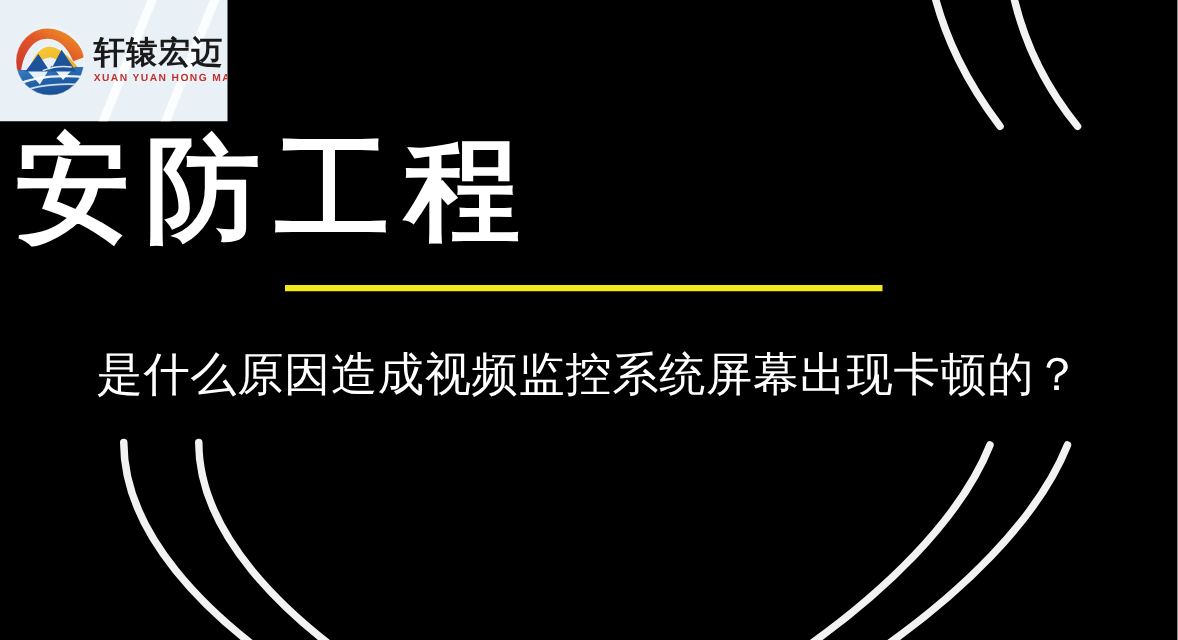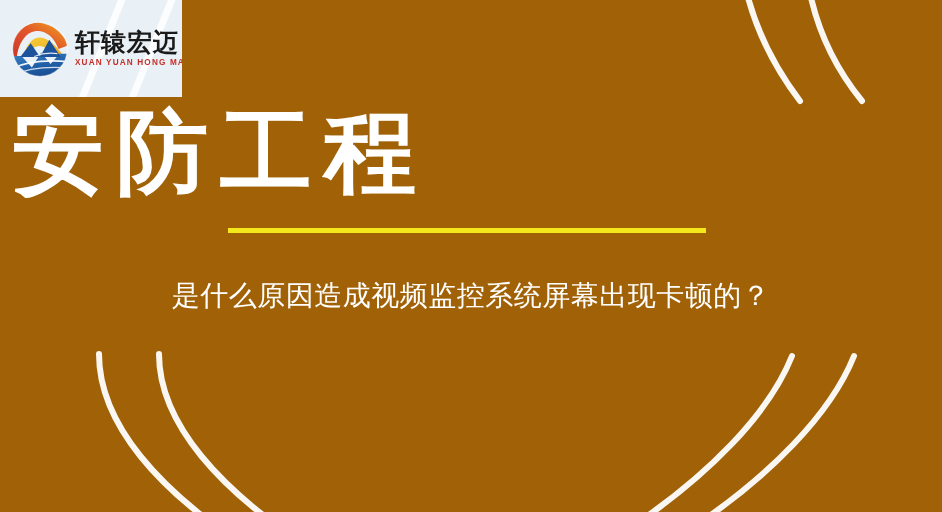--- a/index.html
+++ b/index.html
@@ -5,21 +5,21 @@
   html, body {
     margin: 0;
     padding: 0;
     background: #ffffff;
   }
   #banner {
     position: relative;
     width: 942px;
     height: 512px;
     overflow: hidden;
-    background: #a16207;
+    background: #000000;
     font-family: "Liberation Sans", "DejaVu Sans", sans-serif;
   }
 
   
   #deco {
     position: absolute;
     inset: 0;
     width: 942px;
     height: 512px;
     pointer-events: none;
@@ -115,21 +115,21 @@
 
   
   #subtitle {
     position: absolute;
     left: 0;
     right: 0;
     top: 278px;
     text-align: center;
     color: #FFFFFF;
     font-family: "Liberation Serif", "DejaVu Serif", serif;
-    font-size: 28px;
+    font-size: 37px;
     line-height: 1.25;
     letter-spacing: 0.5px;
     z-index: 4;
     white-space: nowrap;
   }
 </style>
 </head>
 <body>
 
 <div id="banner">

